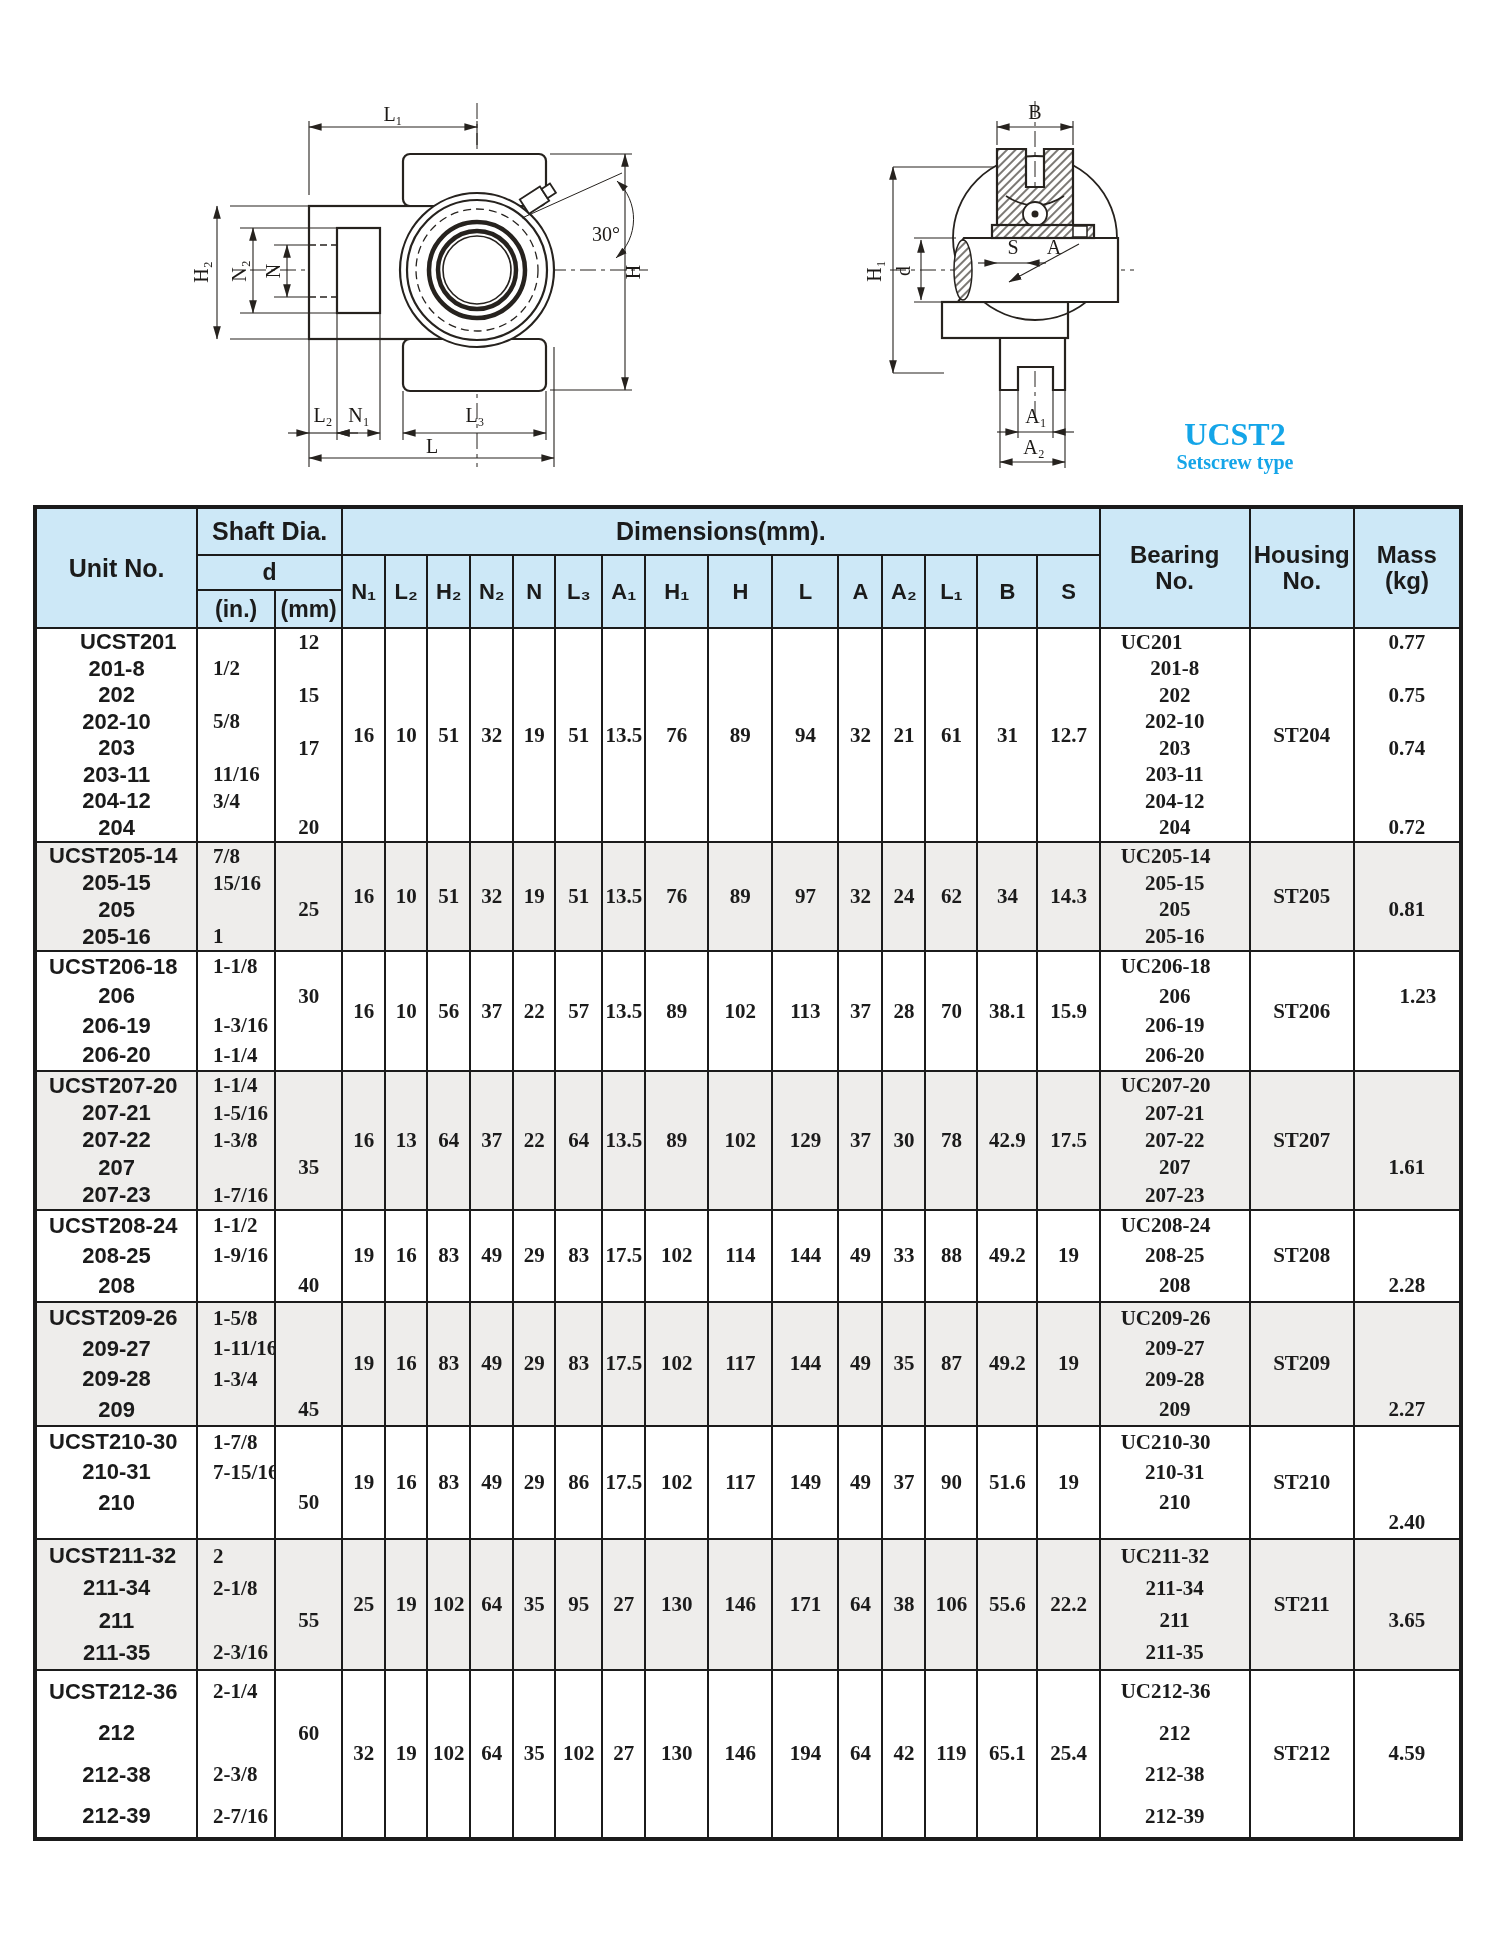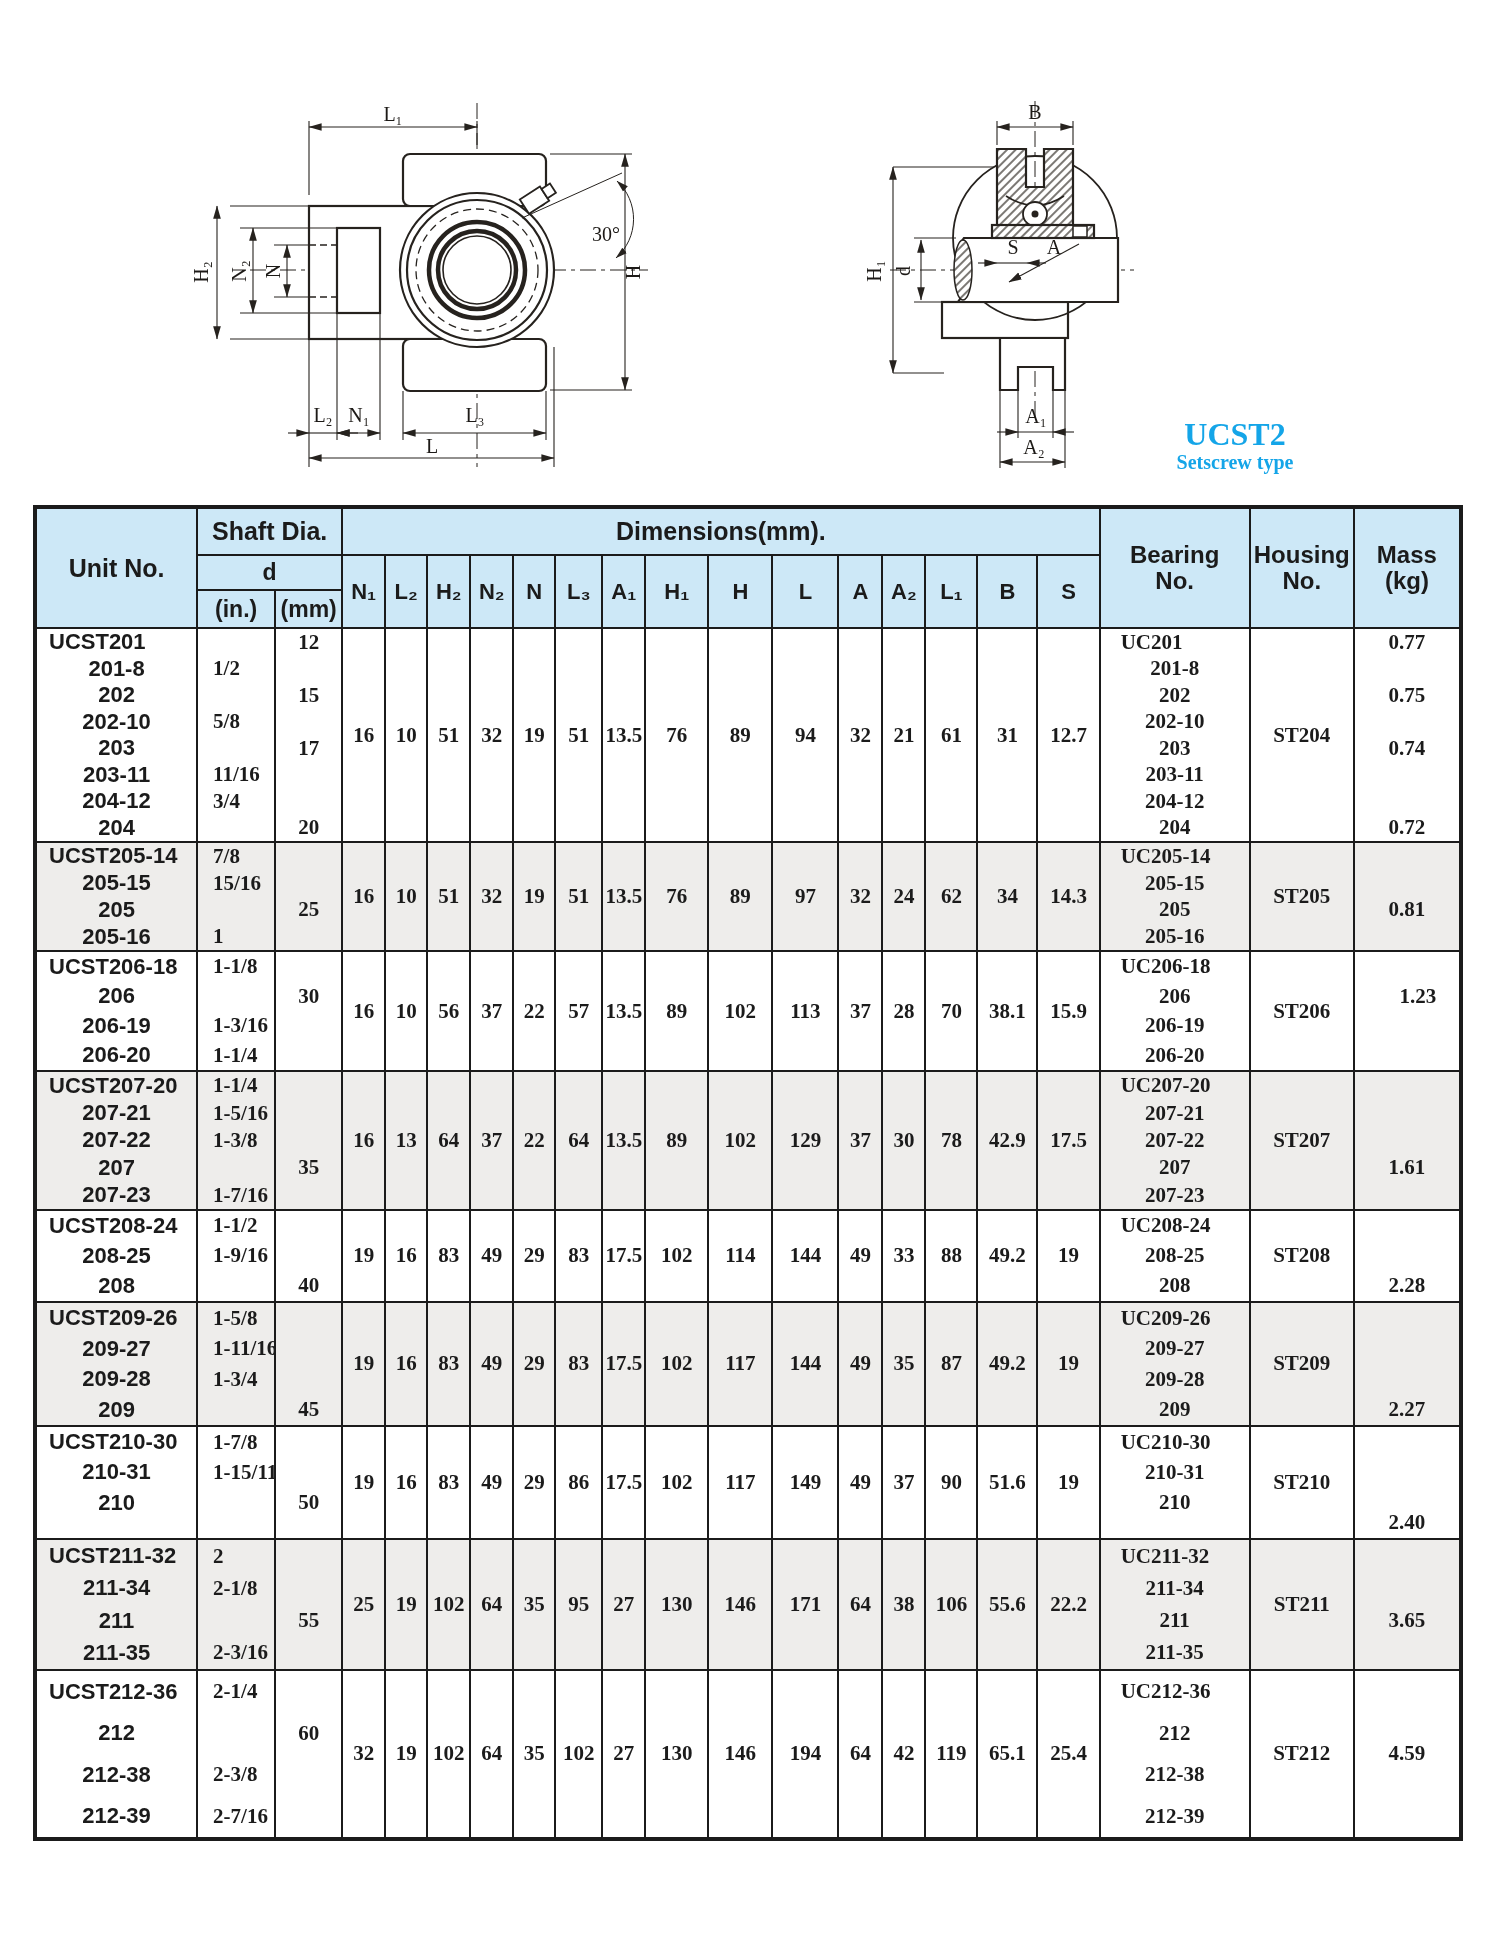--- a/index.html
+++ b/index.html
@@ -247,21 +247,21 @@
       <th rowspan="2" class="th-dim">S</th>
     </tr>
     <tr class="h3row">
       <th class="th-mid">(in.)</th>
       <th class="th-mid">(mm)</th>
     </tr>
   </thead>
   <tbody id="tbody">
       <tr style="height: 212px;">
         <td class="c-stack">
-          <div class="ln unit first" style="height: 26.5px;">UCST201</div>
+          <div class="ln unit first" style="height: 26.5px; margin-left: 31px;">UCST201</div>
           <div class="ln unit" style="height: 26.5px;">201-8</div>
           <div class="ln unit" style="height: 26.5px;">202</div>
           <div class="ln unit" style="height: 26.5px;">202-10</div>
           <div class="ln unit" style="height: 26.5px;">203</div>
           <div class="ln unit" style="height: 26.5px;">203-11</div>
           <div class="ln unit" style="height: 26.5px;">204-12</div>
           <div class="ln unit" style="height: 26.5px;">204</div>
         </td>
         <td class="c-stack">
           <div class="ln in mm first" style="height: 26.5px;"></div>
@@ -561,21 +561,21 @@
         </td>
       </tr>
       <tr style="height: 91px;">
         <td class="c-stack">
           <div class="ln unit first" style="height: 30.3333px;">UCST210-30</div>
           <div class="ln unit" style="height: 30.3333px;">210-31</div>
           <div class="ln unit" style="height: 30.3333px;">210</div>
         </td>
         <td class="c-stack">
           <div class="ln in mm first" style="height: 30.3333px;">1-7/8</div>
-          <div class="ln in mm" style="height: 30.3333px;">1-15/11</div>
+          <div class="ln in mm" style="height: 30.3333px;">7-15/16</div>
           <div class="ln in mm" style="height: 30.3333px;"></div>
         </td>
         <td class="c-stack">
           <div class="ln mm first" style="height: 30.3333px;"></div>
           <div class="ln mm" style="height: 30.3333px;"></div>
           <div class="ln mm" style="height: 30.3333px;">50</div>
         </td>
         <td class="c-dim">19</td>
         <td class="c-dim">16</td>
         <td class="c-dim">83</td>

